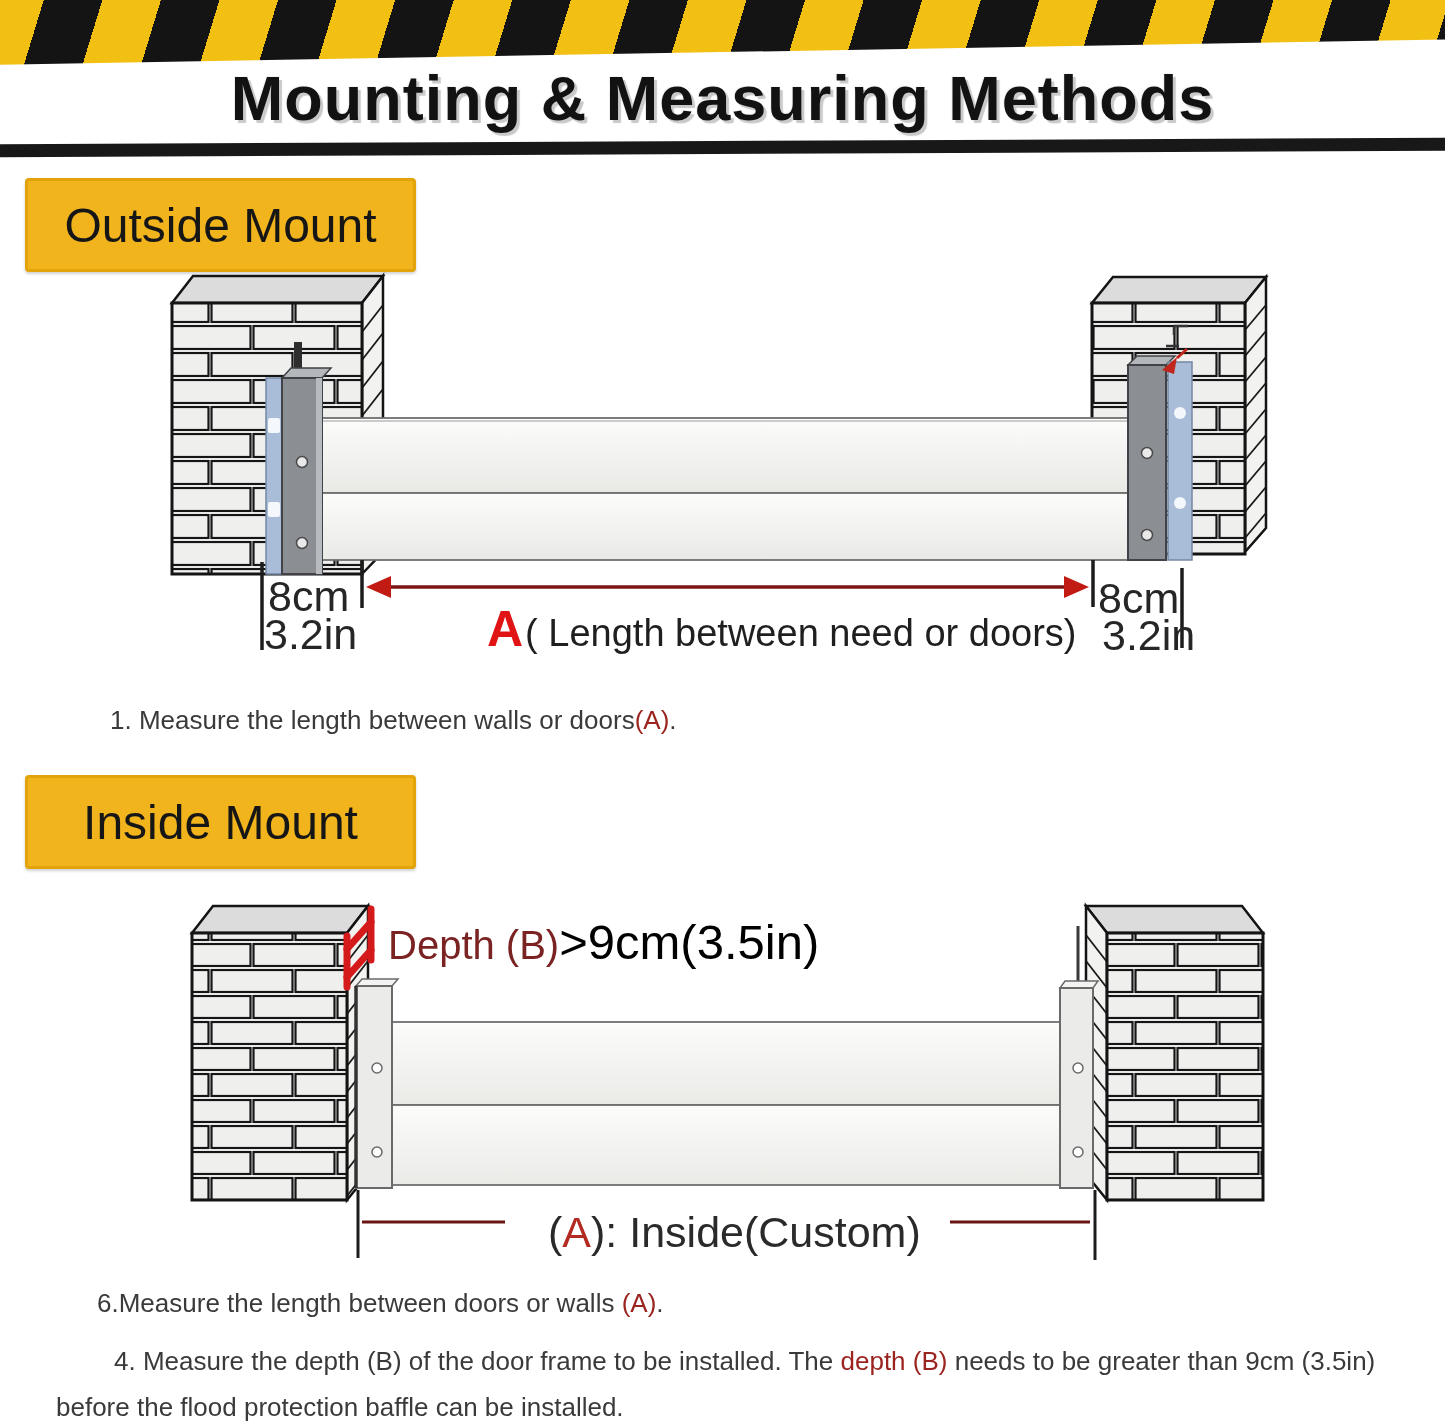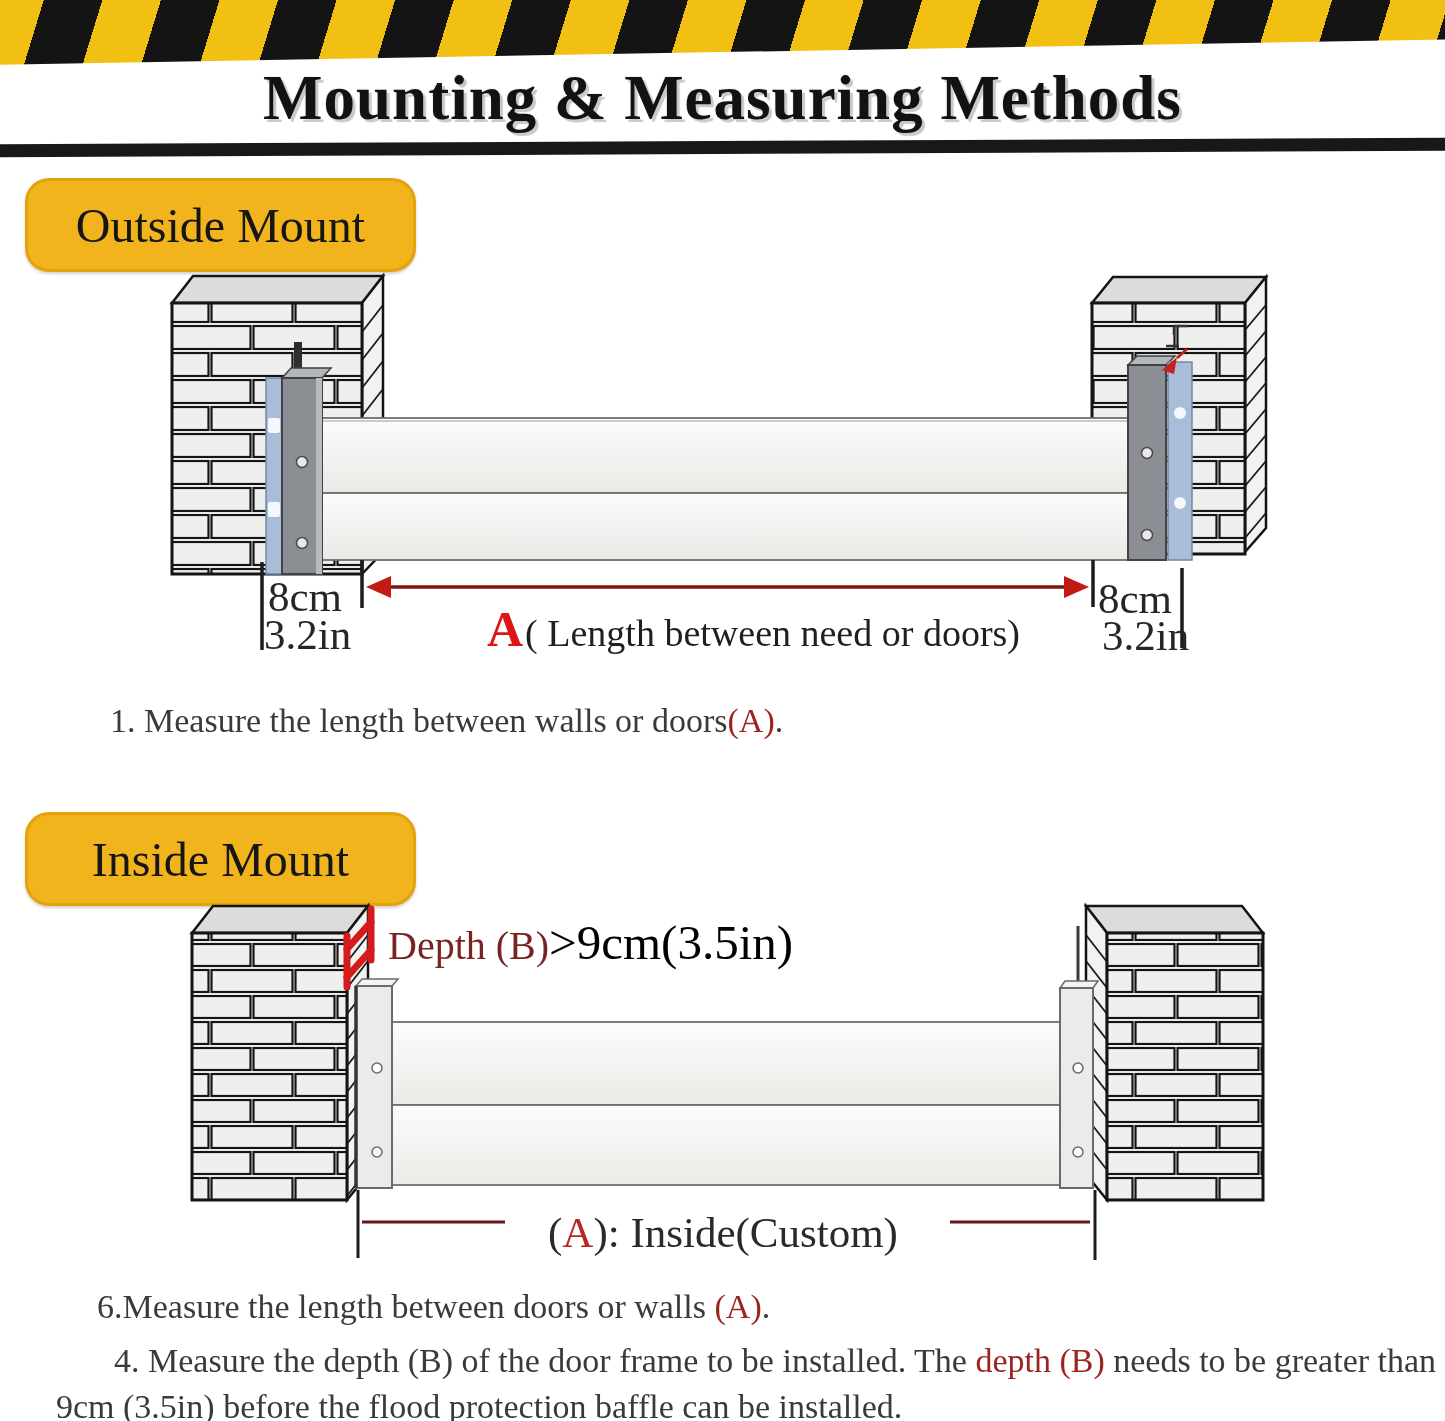--- a/index.html
+++ b/index.html
@@ -1,53 +1,53 @@
 <!DOCTYPE html>
 <html><head>
 <meta charset="utf-8">
 <style>
   html,body{margin:0;padding:0;background:#ffffff;}
   .page{position:relative;width:1445px;height:1421px;background:#ffffff;overflow:hidden;
-        font-family:Liberation Serif, serif;color:#1f1f1f;}
+        font-family:Liberation Sans, sans-serif;color:#1f1f1f;}
   .abs{position:absolute;}
 
   
   .stripe-band{top:-14px;left:-14px;width:1480px;height:66px;
     background:repeating-linear-gradient(108deg,#f2c013 0 56px,#141414 56px 112px);
     transform:rotate(-1deg);}
   .title-row{top:52px;left:0;width:1445px;height:92px;display:flex;align-items:center;justify-content:center;}
   .title-row h1{margin:0;font-size:63px;font-weight:bold;letter-spacing:1px;color:#121212;
     text-shadow:3px 3px 1px #c9c9c9, -1px -1px 0 #f4f4f4;}
   .black-bar{top:141px;left:-4px;width:1455px;height:13px;background:#181818;transform:rotate(-0.25deg);}
 
   
-  .section-label{width:385px;height:88px;background:#f2b41c;border:3px solid #e3a40b;border-radius:24px;
+  .section-label{width:385px;height:88px;background:#f2b41c;border:3px solid #e3a40b;border-radius:4px;
     display:flex;align-items:center;justify-content:center;font-size:48px;color:#161616;
     box-shadow:0 2px 3px rgba(0,0,0,0.18);}
   .label-outside{top:178px;left:25px;}
-  .label-inside{top:812px;left:25px;align-items:center;}
+  .label-inside{top:775px;left:25px;align-items:center;}
 
   
   .diag{left:0;width:1445px;height:390px;display:block;}
   .d-out{top:270px;}
   .d-in{top:890px;}
 
   
   .mnum{font-size:43px;color:#262626;white-space:nowrap;}
   .a-line{display:flex;align-items:baseline;white-space:nowrap;}
   .a-red{font-size:50px;font-weight:bold;color:#e01414;margin-right:2px;}
   .a-rest{font-size:38px;color:#1f1f1f;}
   .depth-line{display:flex;align-items:baseline;white-space:nowrap;}
   .depth-pre{font-size:40px;color:#7b2323;}
   .depth-val{font-size:49px;color:#000000;}
   .len-line{display:flex;align-items:baseline;white-space:nowrap;font-size:43px;color:#2a2a2a;}
   .len-red{color:#b22a22;}
 
   
-  .steps{font-size:34px;color:#3a3a3a;}
+  .steps{font-size:26px;color:#3a3a3a;}
   .steps-out{top:694px;left:110px;line-height:53px;white-space:nowrap;}
   .steps-in1{top:1288px;left:97px;white-space:nowrap;}
   .steps-in2{top:1338px;left:56px;width:1392px;line-height:46px;text-indent:58px;}
   .red-part{color:#9c2420;}
 </style>
 </head>
 <body>
 
 <div class="page">
 

